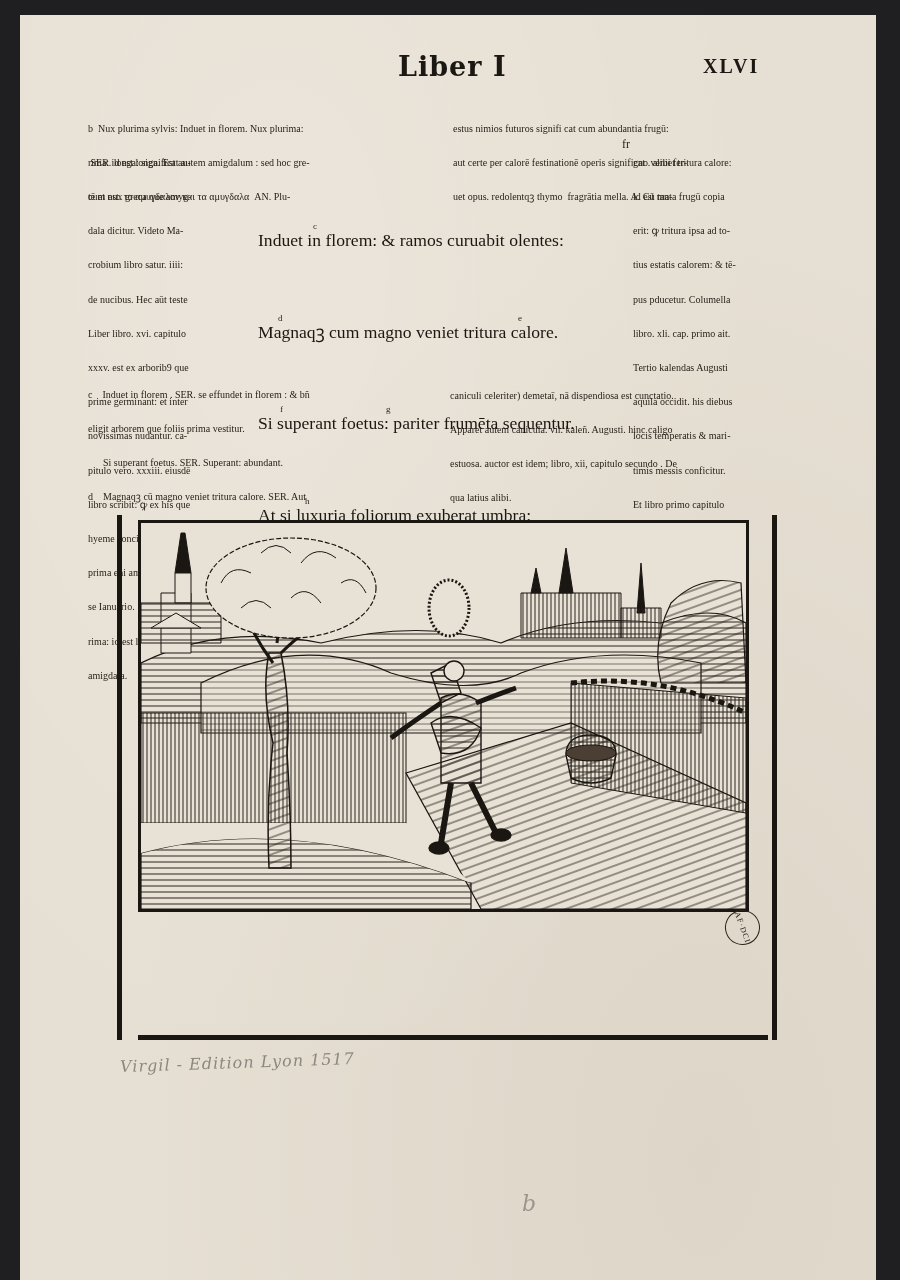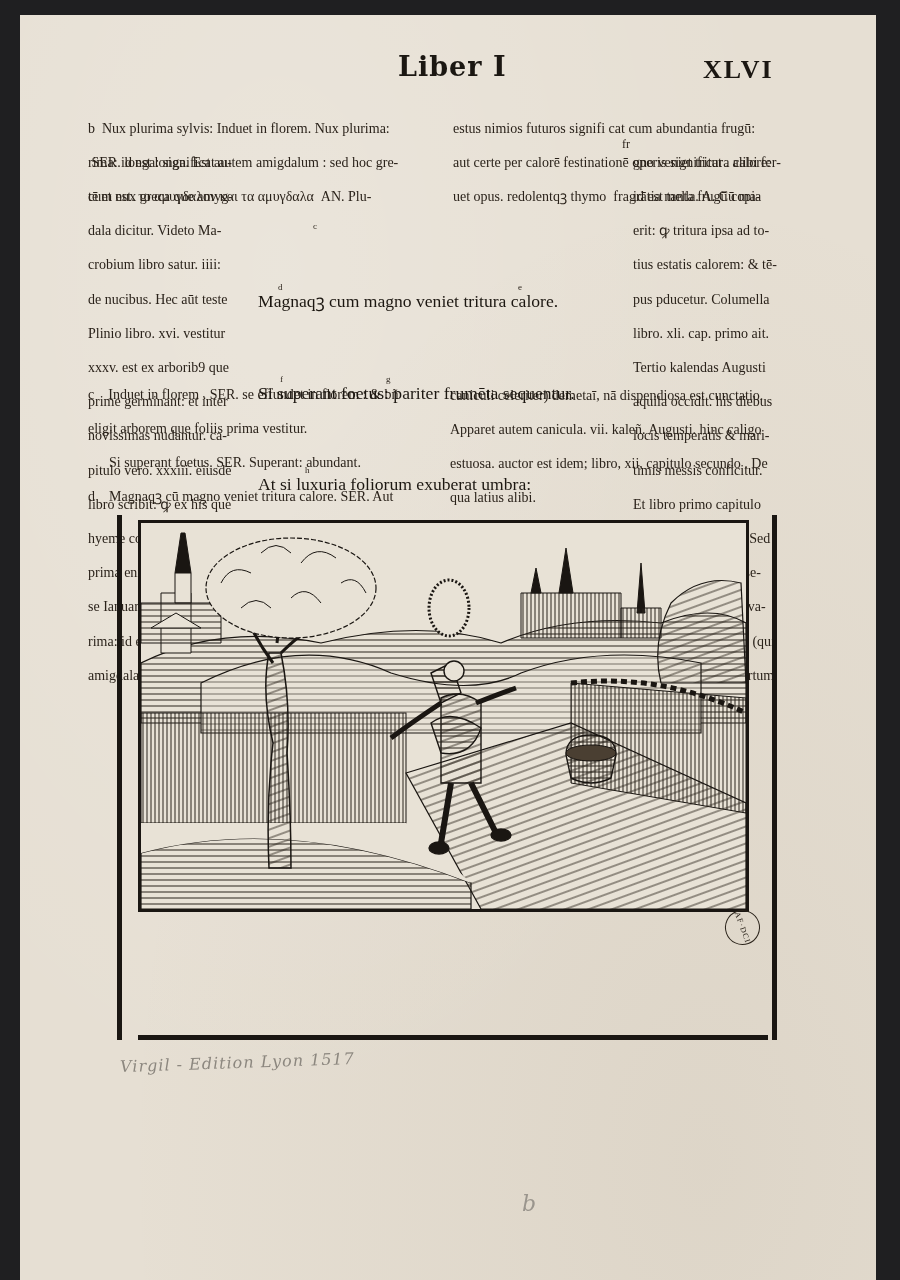--- a/index.html
+++ b/index.html
@@ -1,22 +1,22 @@
 <!DOCTYPE html>
 <html><head>
 <meta charset="utf-8">
 <style>
   html,body{margin:0;padding:0;}
   body{width:900px;height:1280px;background:#1f1f21;position:relative;overflow:hidden;font-family:"Liberation Serif","DejaVu Serif",serif;color:#231d16;}
   .page{position:absolute;left:20px;top:15px;width:856px;height:1274px;background:#e6dfd3;
         background-image:radial-gradient(ellipse at 30% 20%,rgba(255,255,255,.18),rgba(0,0,0,0) 60%),radial-gradient(ellipse at 80% 90%,rgba(120,100,70,.08),rgba(0,0,0,0) 60%);}
   .abs{position:absolute;}
   .head-liber{left:378px;top:36px;font-family:"DejaVu Serif",serif;font-weight:bold;font-size:27px;letter-spacing:1px;color:#1b1712;}
-  .head-folio{left:683px;top:40px;font-family:"Liberation Serif",serif;font-weight:bold;font-size:26px;letter-spacing:2px;color:#1b1712;}
-  .col{font-size:14px;line-height:11.4px;white-space:pre;color:#2a221a;}
+  .head-folio{left:683px;top:40px;font-family:"Liberation Serif",serif;font-weight:bold;font-size:20px;letter-spacing:2px;color:#1b1712;}
+  .col{font-size:10px;line-height:11.4px;white-space:pre;color:#2a221a;}
   .col .l{display:block;height:11.4px;}
   .verse{left:238px;top:149px;font-size:17.6px;line-height:30.5px;color:#1c1711;white-space:pre;}
   .verse .l{display:block;position:relative;}
   .gloss{position:absolute;font-size:9px;top:-14px;color:#2a221a;}
   .woodcut-outer{left:97px;top:500px;width:650px;height:525px;border-left:5px solid #1a1612;border-right:5px solid #1a1612;}
   .woodcut-bottom{left:118px;top:1020px;width:630px;height:5px;background:#1a1612;}
   .woodcut-inner{left:118px;top:505px;width:605px;height:386px;border:3.5px solid #1a1612;background:#e8e2d6;overflow:hidden;}
   .stamp{left:705px;top:895px;width:33px;height:33px;border:1.5px solid #2b241b;border-radius:50%;font-size:8px;line-height:33px;text-align:center;color:#2b241b;transform:rotate(70deg);letter-spacing:1px;}
   .pencil-note{left:100px;top:1038px;font-family:"DejaVu Serif",serif;font-style:italic;font-size:16px;color:#8c877f;letter-spacing:1px;transform:rotate(-2deg);}
   .pencil-mark{left:502px;top:1176px;font-family:"DejaVu Serif",serif;font-style:italic;font-size:22px;color:#9a958d;}
@@ -34,21 +34,21 @@
     <span class="l"> SER. longa: significat autem amigdalum : sed hoc gre-</span>
     <span class="l">cum est. το αμυγδαλον και τα αμυγδαλα  AN. Plu-</span>
   </div>
 
   <div class="abs col" style="left:68px;top:119px;">
     <span class="l">rima: id est longa. Est au-</span>
     <span class="l">tē et nux greca que amyg-</span>
     <span class="l">dala dicitur. Videto Ma-</span>
     <span class="l">crobium libro satur. iiii:</span>
     <span class="l">de nucibus. Hec aūt teste</span>
-    <span class="l">Plinio libro. xvi. vestitur</span>
+    <span class="l">Liber libro. xvi. capitulo</span>
     <span class="l">xxxv. est ex arborib9 que</span>
     <span class="l">prime germinant: et inter</span>
     <span class="l">novissimas nudantur. ca-</span>
     <span class="l">pitulo vero. xxxiii. eiusdē</span>
     <span class="l">libro scribit: ꝙ ex his que</span>
     <span class="l">hyeme concipiunt: floret</span>
     <span class="l">prima eni amigdala mē-</span>
     <span class="l">se Ianuario.  CRIS. Plu-</span>
     <span class="l">rima: id est longa que est</span>
     <span class="l">amigdala.</span>
@@ -88,21 +88,21 @@
     <span class="l">timis messis conficitur.</span>
     <span class="l">Et libro primo capitulo</span>
     <span class="l">vicesimoprimo inqt. Sed</span>
     <span class="l">quum matura fuerit se-</span>
     <span class="l">ges anteqꝫ torreatur va-</span>
     <span class="l">poribus estivi sideris (qui</span>
     <span class="l">sunt vastissimi per ortum</span>
   </div>
 
   <div class="abs verse">
-    <span class="l"><span class="gloss" style="left:55px">c</span></span>
+    <span class="l"><span>Induet in florem: &amp; ramos curuabit olentes:</span><span class="gloss" style="left:55px">c</span></span>
     <span class="l"><span>Magnaqꝫ cum magno veniet tritura calore.</span><span class="gloss" style="left:20px">d</span><span class="gloss" style="left:260px">e</span></span>
     <span class="l"><span>Si superant foetus: pariter frumēta sequentur.</span><span class="gloss" style="left:22px">f</span><span class="gloss" style="left:128px">g</span></span>
     <span class="l"><span>At si luxuria foliorum exuberat umbra:</span><span class="gloss" style="left:47px">h</span></span>
     <span class="l"><span>Nequicqꝫ pinguis paleę teret area culmos.</span><span class="gloss" style="left:82px">i</span><span class="gloss" style="left:173px">k</span></span>
   </div>
 
   <div class="abs woodcut-outer"></div>
   <div class="abs woodcut-bottom"></div>
   <div class="abs woodcut-inner">
     <svg width="605" height="386" viewBox="0 0 605 386">

